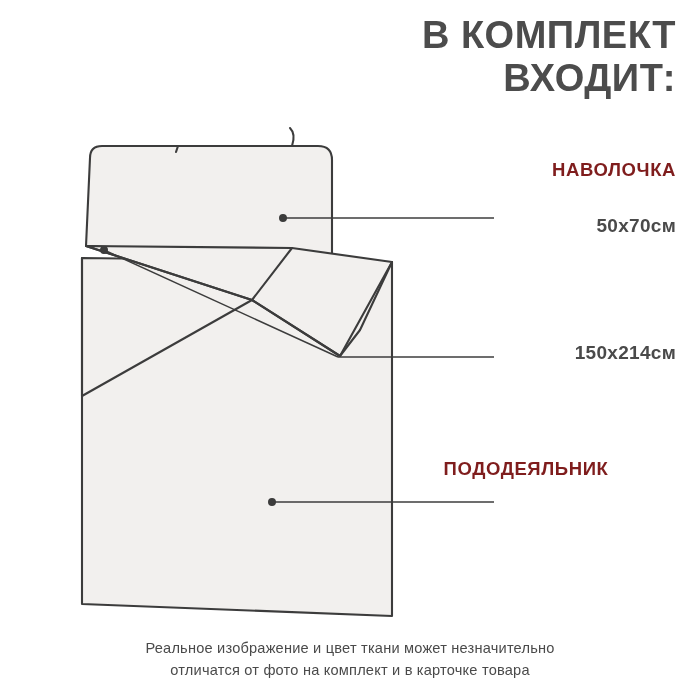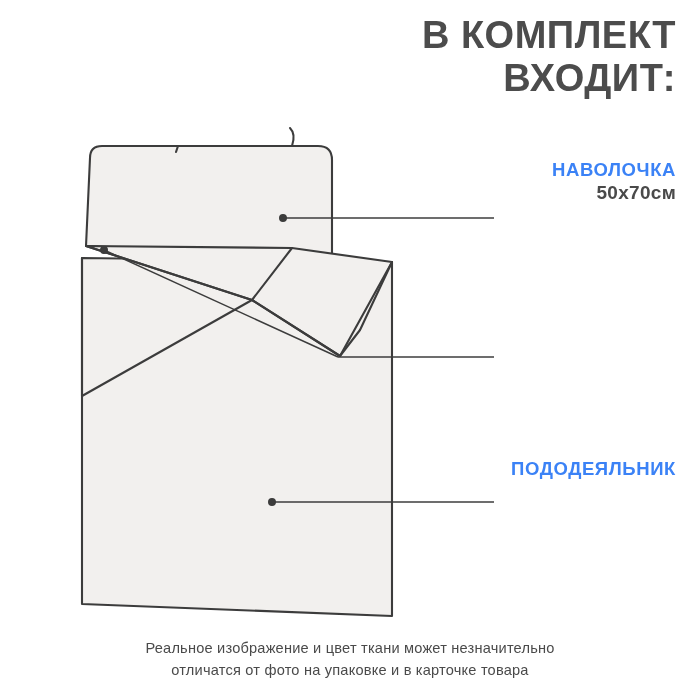--- a/index.html
+++ b/index.html
@@ -37,32 +37,33 @@
     text-align: right;
     color: #3f3f3f;
     width: 300px;
   }
   .callout .label {
     font-size: 18.5px;
     font-weight: bold;
     letter-spacing: 0.6px;
     text-transform: uppercase;
     line-height: 1.25;
-    color: #3b82f6;
+    color: #7f1d1d;
   }
   .callout .size {
     font-size: 19px;
     font-weight: bold;
     letter-spacing: 0.3px;
     line-height: 1.25;
     color: #4a4a4a;
+    margin-top: 33px;
   }
   #callout-pillowcase { right: 24px; top: 158px; }
   #callout-sheet      { right: 24px; top: 308px; }
-  #callout-duvet      { right: 24px; top: 457px; }
+  #callout-duvet      { right: 24px; top: 457px; text-align: center; }
 
   .footnote {
     position: absolute;
     left: 0;
     right: 0;
     bottom: 18px;
     text-align: center;
     font-size: 14.6px;
     line-height: 1.55;
     color: #4a4a4a;
@@ -108,22 +109,23 @@
       <circle cx="272" cy="502" r="3.2"></circle>
     </g>
   </svg>
 
   <div class="callout" id="callout-pillowcase">
     <div class="label">Наволочка</div>
     <div class="size">50х70см</div>
   </div>
 
   <div class="callout" id="callout-sheet">
+    <div class="size">150х214см</div>
   </div>
 
   <div class="callout" id="callout-duvet">
     <div class="label">Пододеяльник</div>
   </div>
 
   <div class="footnote">Реальное изображение и цвет ткани может незначительно
-отличатся от фото на упаковке и в карточке товара</div>
+отличатся от фото на комплект и в карточке товара</div>
 
 </div>
 
 </body></html>

